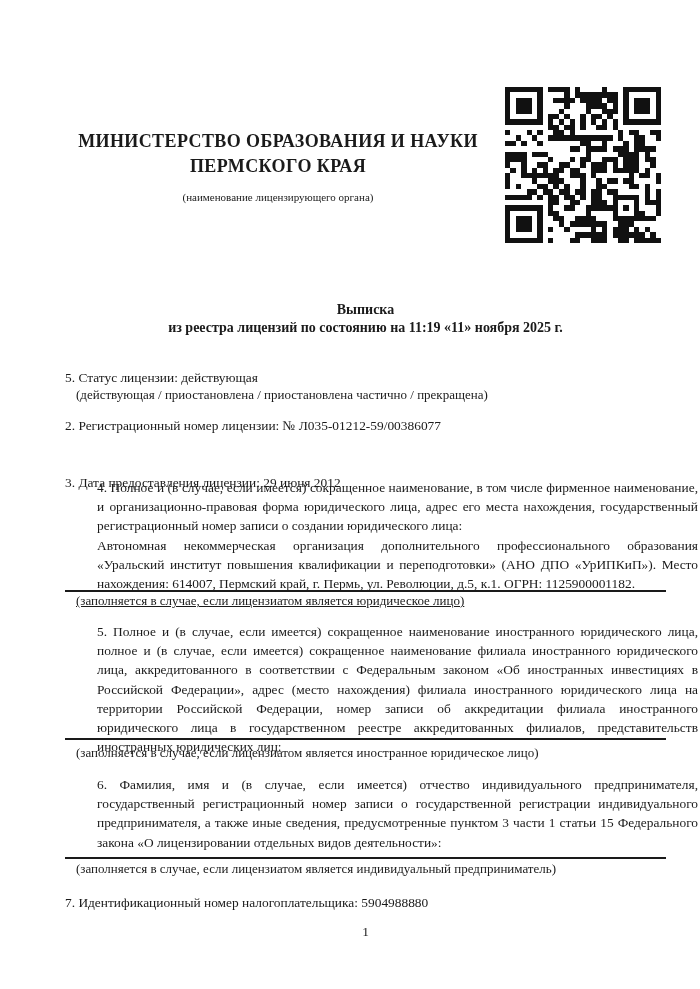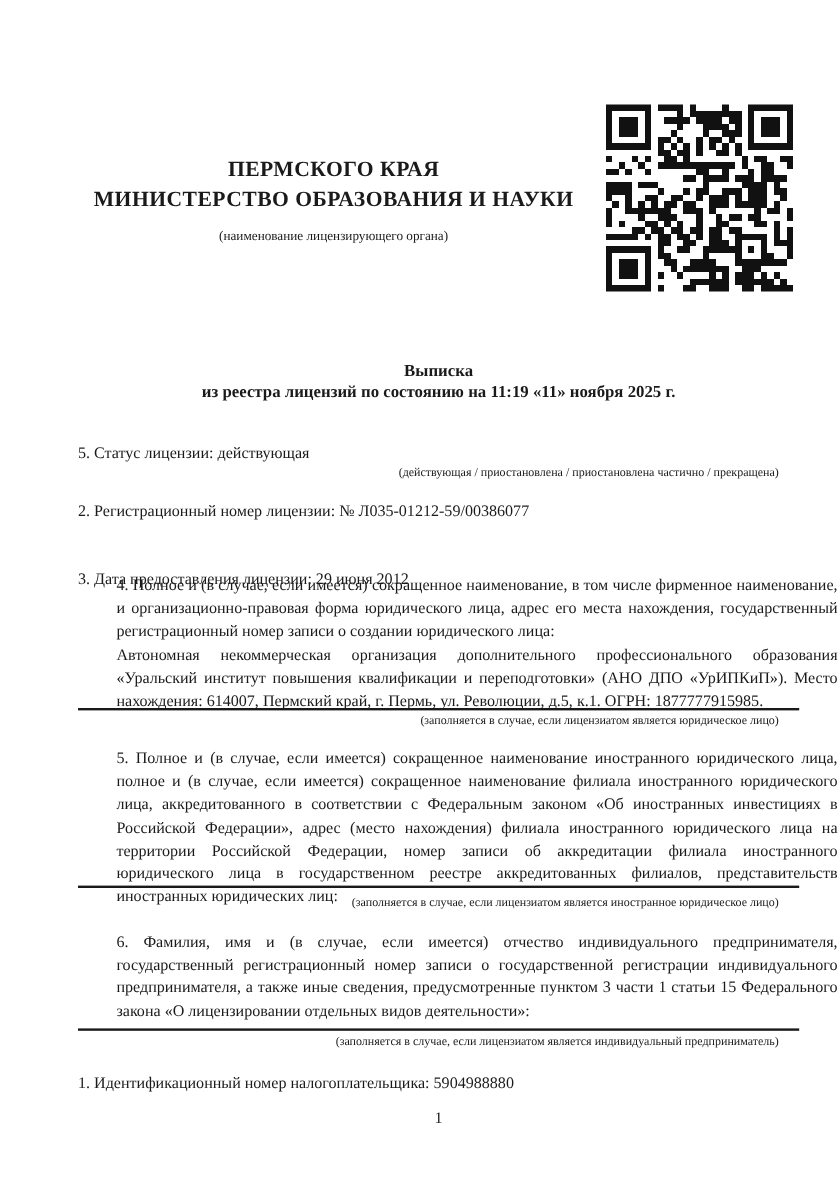--- a/index.html
+++ b/index.html
@@ -52,39 +52,39 @@
   .line-item, .para-item {
     position: absolute;
     left: 65px; width: 601px;
     font-size: 13.4px;
     line-height: 19.2px;
   }
   .para-item { text-align: justify; margin-left: 32px; }
   .para-item p { margin: 0; }
   .small-caption {
     position: absolute;
-    left: 48px; width: 601px;
-    text-align: right;
-    font-size: 10px;
+    left: 76px; width: 601px;
+    text-align: left;
+    font-size: 13px;
     line-height: 14px;
   }
   .rule {
     position: absolute;
     left: 65px; width: 601px;
     border-top: 2px solid #1a1a1a;
     height: 0;
   }
   
   .pos-i1   { top: 368px; }
   .pos-cap1 { top: 388px; }
   .pos-i2   { top: 416px; }
   .pos-i3   { top: 473px; }
   .pos-i4   { top: 478px; }
   .pos-rul4 { top: 590px; }
-  .pos-cap4 { top: 594px; }
+  .pos-cap4 { top: 594px; text-decoration: underline; }
   .pos-i5   { top: 622px; }
   .pos-rul5 { top: 738px; }
   .pos-cap5 { top: 746px; }
   .pos-i6   { top: 775px; }
   .pos-rul6 { top: 857px; }
   .pos-cap6 { top: 862px; }
   .pos-i7   { top: 893px; }
   .page-number {
     position: absolute;
     top: 924px; left: 65px; width: 601px;
@@ -92,22 +92,22 @@
     font-size: 13.4px;
   }
 </style>
 </head>
 <body>
 
 <div class="page">
 
   <div class="ministry">
     <div class="ministry-name">
+      <div>МИНИСТЕРСТВО ОБРАЗОВАНИЯ И НАУКИ</div>
       <div>ПЕРМСКОГО КРАЯ</div>
-      <div>МИНИСТЕРСТВО ОБРАЗОВАНИЯ И НАУКИ</div>
     </div>
     <div class="ministry-caption">(наименование лицензирующего органа)</div>
   </div>
 
   <svg class="qr" id="qr-svg" xmlns="http://www.w3.org/2000/svg" viewBox="0 0 29 29">
       <rect x="0" y="0" width="1" height="1"></rect>
       <rect x="1" y="0" width="1" height="1"></rect>
       <rect x="2" y="0" width="1" height="1"></rect>
       <rect x="3" y="0" width="1" height="1"></rect>
       <rect x="4" y="0" width="1" height="1"></rect>
@@ -550,34 +550,34 @@
 
   <div class="line-item pos-i1">5. Статус лицензии: действующая</div>
   <div class="small-caption pos-cap1">(действующая / приостановлена / приостановлена частично / прекращена)</div>
 
   <div class="line-item pos-i2">2. Регистрационный номер лицензии: № Л035-01212-59/00386077</div>
 
   <div class="line-item pos-i3">3. Дата предоставления лицензии: 29 июня 2012</div>
 
   <div class="para-item pos-i4">
     <p>4. Полное и (в случае, если имеется) сокращенное наименование, в том числе фирменное наименование, и организационно-правовая форма юридического лица, адрес его места нахождения, государственный регистрационный номер записи о создании юридического лица:</p>
-    <p>Автономная некоммерческая организация дополнительного профессионального образования «Уральский институт повышения квалификации и переподготовки» (АНО ДПО «УрИПКиП»). Место нахождения: 614007, Пермский край, г. Пермь, ул. Революции, д.5, к.1. ОГРН: 1877777915985.</p>
+    <p>Автономная некоммерческая организация дополнительного профессионального образования «Уральский институт повышения квалификации и переподготовки» (АНО ДПО «УрИПКиП»). Место нахождения: 614007, Пермский край, г. Пермь, ул. Революции, д.5, к.1. ОГРН: 1125900001182.</p>
   </div>
   <div class="rule pos-rul4"></div>
   <div class="small-caption pos-cap4">(заполняется в случае, если лицензиатом является юридическое лицо)</div>
 
   <div class="para-item pos-i5">
     <p>5. Полное и (в случае, если имеется) сокращенное наименование иностранного юридического лица, полное и (в случае, если имеется) сокращенное наименование филиала иностранного юридического лица, аккредитованного в соответствии с Федеральным законом «Об иностранных инвестициях в Российской Федерации», адрес (место нахождения) филиала иностранного юридического лица на территории Российской Федерации, номер записи об аккредитации филиала иностранного юридического лица в государственном реестре аккредитованных филиалов, представительств иностранных юридических лиц:</p>
   </div>
   <div class="rule pos-rul5"></div>
   <div class="small-caption pos-cap5">(заполняется в случае, если лицензиатом является иностранное юридическое лицо)</div>
 
   <div class="para-item pos-i6">
     <p>6. Фамилия, имя и (в случае, если имеется) отчество индивидуального предпринимателя, государственный регистрационный номер записи о государственной регистрации индивидуального предпринимателя, а также иные сведения, предусмотренные пунктом 3 части 1 статьи 15 Федерального закона «О лицензировании отдельных видов деятельности»:</p>
   </div>
   <div class="rule pos-rul6"></div>
   <div class="small-caption pos-cap6">(заполняется в случае, если лицензиатом является индивидуальный предприниматель)</div>
 
-  <div class="line-item pos-i7">1. Идентификационный номер налогоплательщика: 5904988880</div>
+  <div class="line-item pos-i7">7. Идентификационный номер налогоплательщика: 5904988880</div>
 
   <div class="page-number">1</div>
 
 </div>
 
 </body></html>

